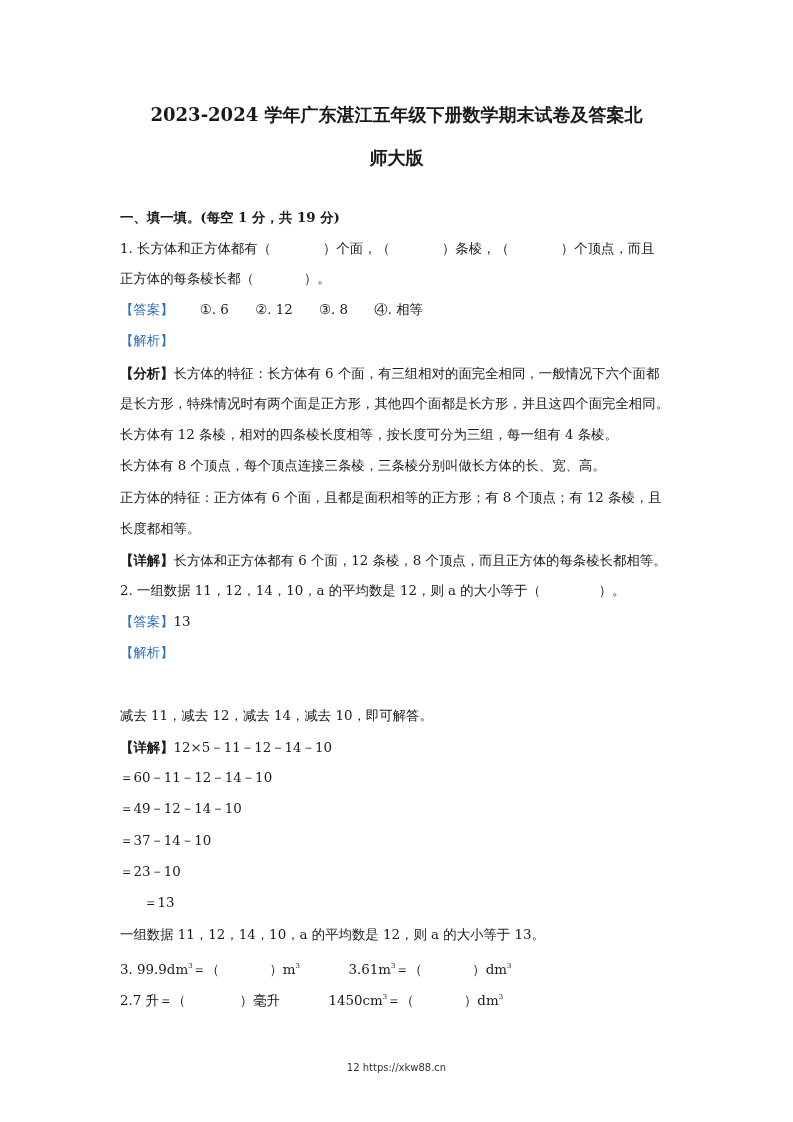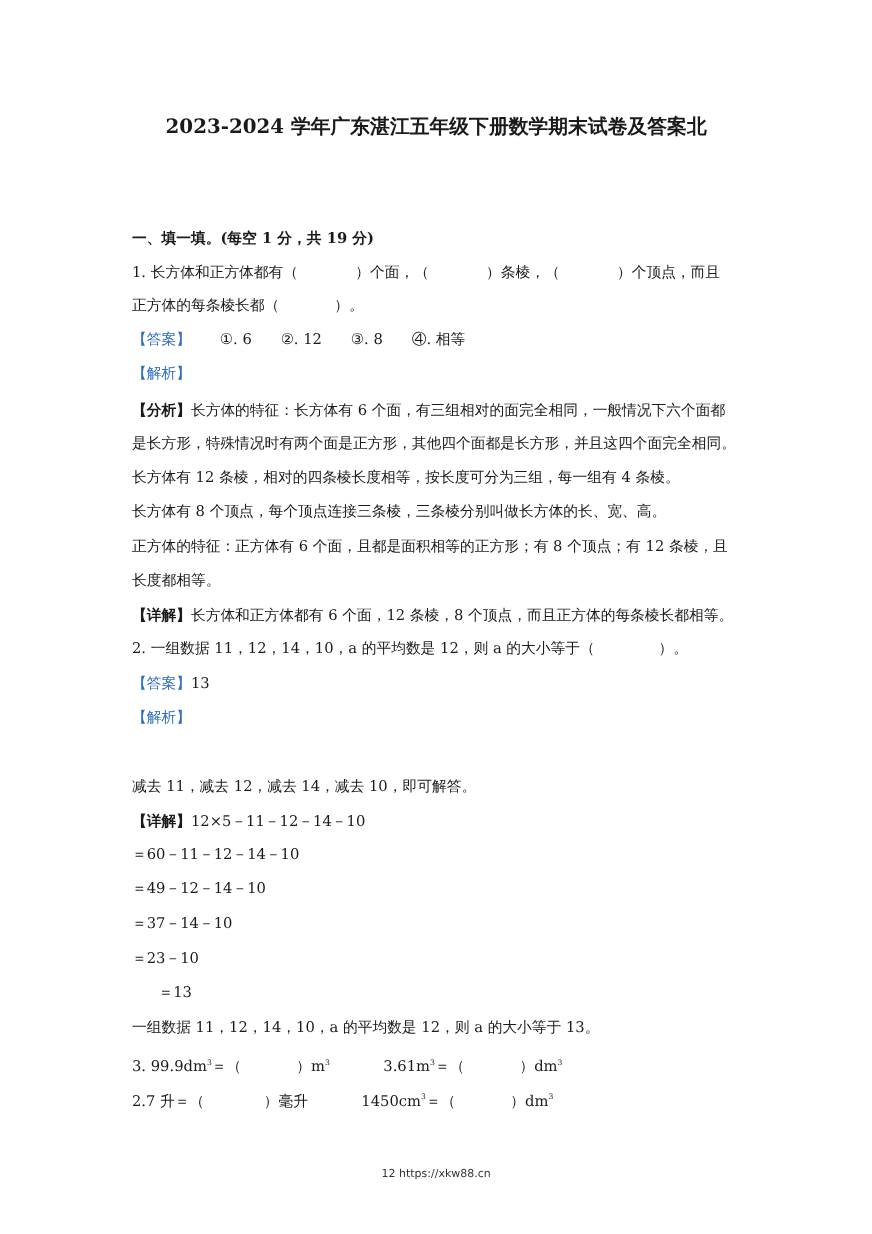--- a/index.html
+++ b/index.html
@@ -18,20 +18,21 @@
   sup { font-size: 7px; vertical-align: 6px; }
   .footer { position: absolute; top: 1062px; left: 0; width: 793px; text-align: center;
             font-family: "DejaVu Sans", sans-serif; font-size: 10px; color: #333; }
 </style>
 </head>
 <body>
 
 <div class="page">
 
   <div class="title t1">2023-2024 学年广东湛江五年级下册数学期末试卷及答案北</div>
+  <div class="title t2">师大版</div>
 
   <div class="line bold" style="top:208px;">一、填一填。(每空 1 分，共 19 分)</div>
 
   <div class="line" style="top:240px;">
     <span>1. 长方体和正方体都有（</span><span class="blank" style="width:52px;"></span><span>）个面，（</span><span class="blank" style="width:52px;"></span><span>）条棱，（</span><span class="blank" style="width:52px;"></span><span>）个顶点，而且</span>
   </div>
   <div class="line" style="top:270px;">
     <span>正方体的每条棱长都（</span><span class="blank" style="width:50px;"></span><span>）。</span>
   </div>
 

